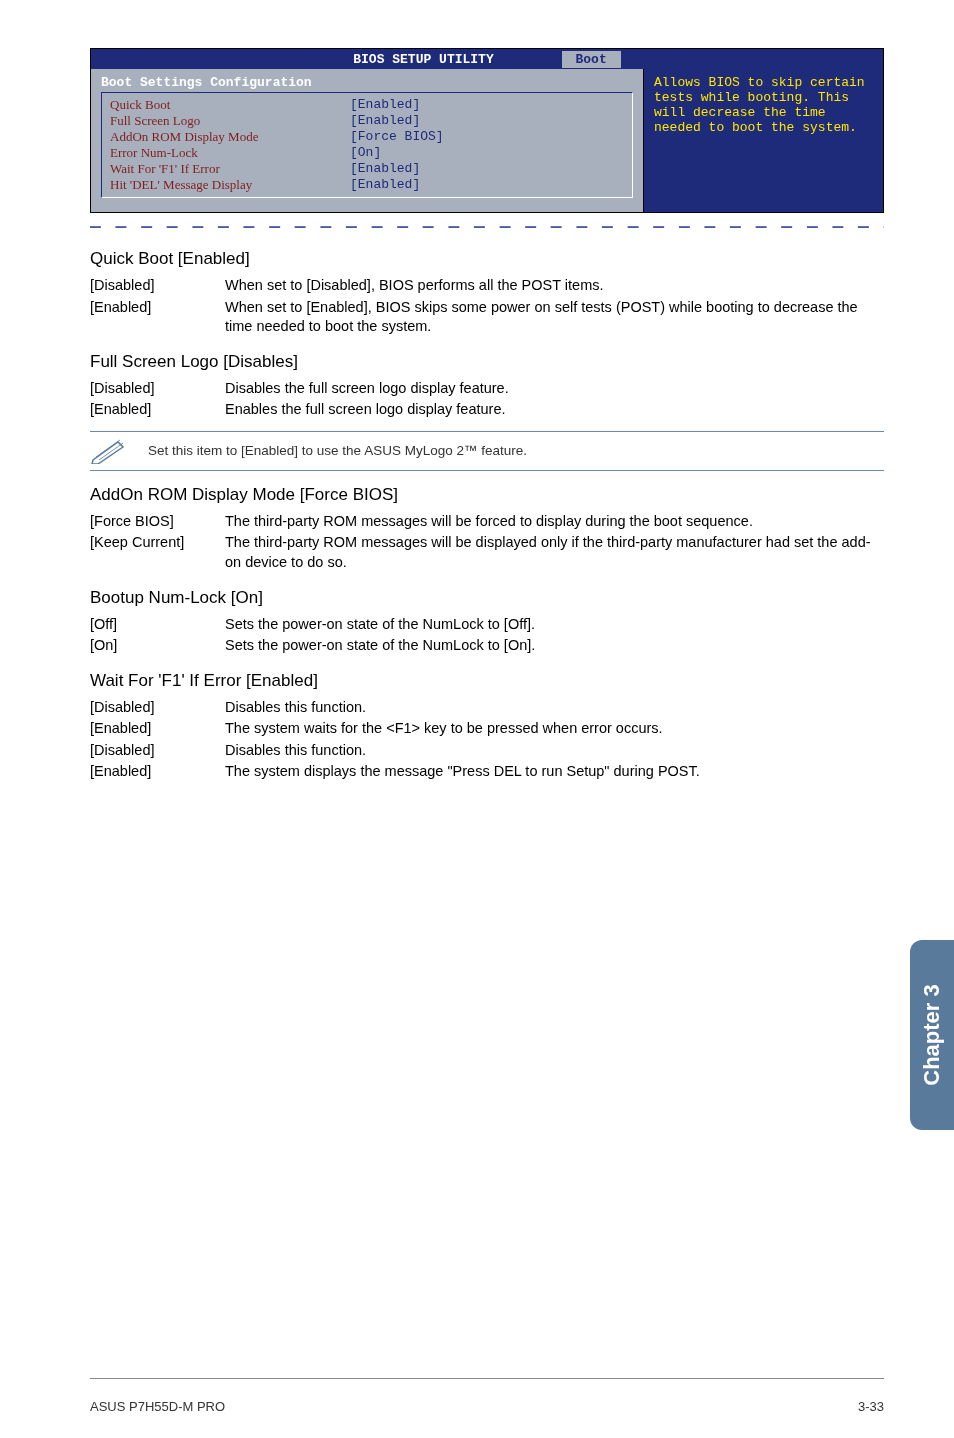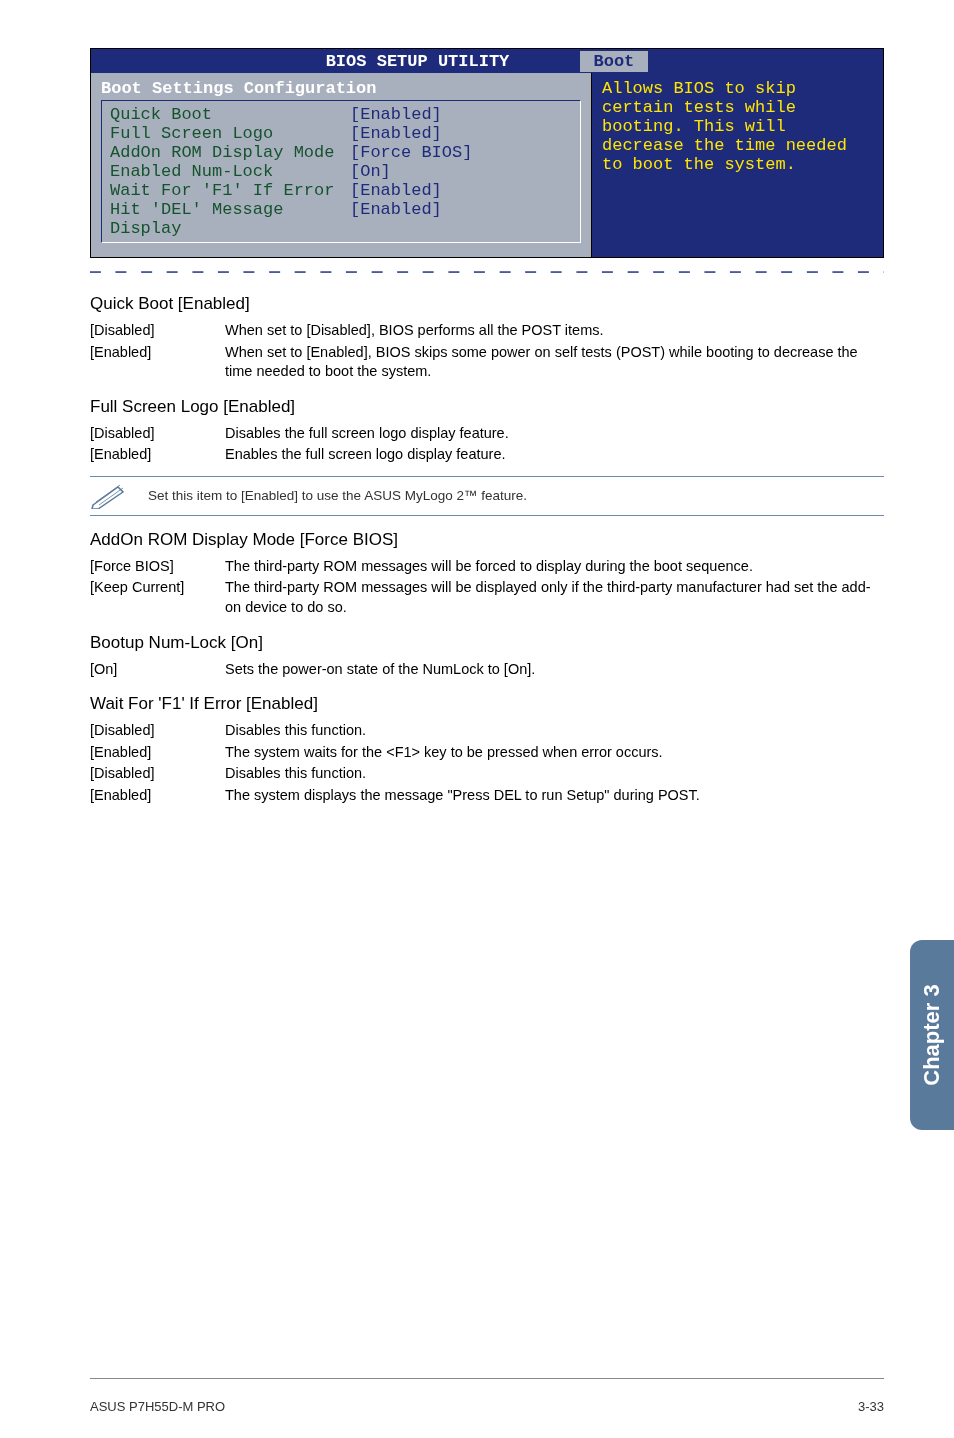--- a/index.html
+++ b/index.html
@@ -18,21 +18,21 @@
     font-size: 20px;
     font-weight: bold;
     margin: 0 0 18px 0;
   }
   h2.section-title .num { display:inline-block; width:80px; }
   .bios-box {
     border: 1px solid #000;
     background: #1e2a7a;
     color: #fff;
     font-family: "Courier New", monospace;
-    font-size: 17px;
+    font-size: 13px;
     margin-bottom: 4px;
   }
   .bios-title-row {
     text-align: center;
     padding: 2px 0 1px 0;
     color: #fff;
     font-weight: bold;
     position: relative;
   }
   .bios-tab {
@@ -45,41 +45,41 @@
   .bios-body {
     display:flex;
   }
   .bios-left {
     flex: 1;
     background:#a9b0bd;
     color:#1e2a7a;
     padding: 6px 10px 14px 10px;
   }
   .bios-right {
-    width: 292px;
+    width: 240px;
     background:#1e2a7a;
     color:#ffe600;
     padding: 6px 10px 14px 10px;
     border-left: 1px solid #000;
   }
   .bios-heading {
     color:#fff;
     font-weight:bold;
     margin-bottom:2px;
   }
   .bios-subbox {
     border-top:1px solid #1e2a7a;
     border-left:1px solid #1e2a7a;
     border-right:1px solid #fff;
     border-bottom:1px solid #fff;
     padding:4px 8px;
     margin-top:2px;
   }
   .bios-row { display:flex; }
-  .bios-row .k { width: 240px; color:#14532d; }
+  .bios-row .k { width: 240px; color:#7f1d1d;font-family:Liberation Serif, serif; }
   .bios-row .v { color:#1e2a7a; }
   .dashes {
     font-family:"Courier New",monospace;
     color:#4a5aa0;
     font-size:18px;
     letter-spacing:2px;
     white-space:nowrap;
     overflow:hidden;
     margin-bottom:14px;
     height:18px;
@@ -166,21 +166,21 @@
             </div>
           <div class="bios-row">
               <span class="k">Full Screen Logo</span>
               <span class="v">[Enabled]</span>
             </div>
           <div class="bios-row">
               <span class="k">AddOn ROM Display Mode</span>
               <span class="v">[Force BIOS]</span>
             </div>
           <div class="bios-row">
-              <span class="k">Enabled Num-Lock</span>
+              <span class="k">Error Num-Lock</span>
               <span class="v">[On]</span>
             </div>
           <div class="bios-row">
               <span class="k">Wait For 'F1' If Error</span>
               <span class="v">[Enabled]</span>
             </div>
           <div class="bios-row">
               <span class="k">Hit 'DEL' Message Display</span>
               <span class="v">[Enabled]</span>
             </div>
@@ -199,21 +199,21 @@
           <td class="term">[Disabled]</td>
           <td>When set to [Disabled], BIOS performs all the POST items.</td>
         </tr>
     <tr>
           <td class="term">[Enabled]</td>
           <td>When set to [Enabled], BIOS skips some power on self tests (POST) while booting to decrease the time needed to boot the system.</td>
         </tr>
   </tbody>
     </table>
 
-  <h3 class="subhead">Full Screen Logo [Enabled]</h3>
+  <h3 class="subhead">Full Screen Logo [Disables]</h3>
   <table class="defs">
     <tbody>
         <tr>
           <td class="term">[Disabled]</td>
           <td>Disables the full screen logo display feature.</td>
         </tr>
     <tr>
           <td class="term">[Enabled]</td>
           <td>Enables the full screen logo display feature.</td>
         </tr>
@@ -239,20 +239,24 @@
     <tr>
           <td class="term">[Keep Current]</td>
           <td>The third-party ROM messages will be displayed only if the third-party manufacturer had set the add-on device to do so.</td>
         </tr>
   </tbody>
     </table>
 
   <h3 class="subhead">Bootup Num-Lock [On]</h3>
   <table class="defs">
     <tbody>
+        <tr>
+          <td class="term">[Off]</td>
+          <td>Sets the power-on state of the NumLock to [Off].</td>
+        </tr>
     <tr>
           <td class="term">[On]</td>
           <td>Sets the power-on state of the NumLock to [On].</td>
         </tr>
   </tbody>
     </table>
 
   <h3 class="subhead">Wait For 'F1' If Error [Enabled]</h3>
   <table class="defs">
     <tbody>

